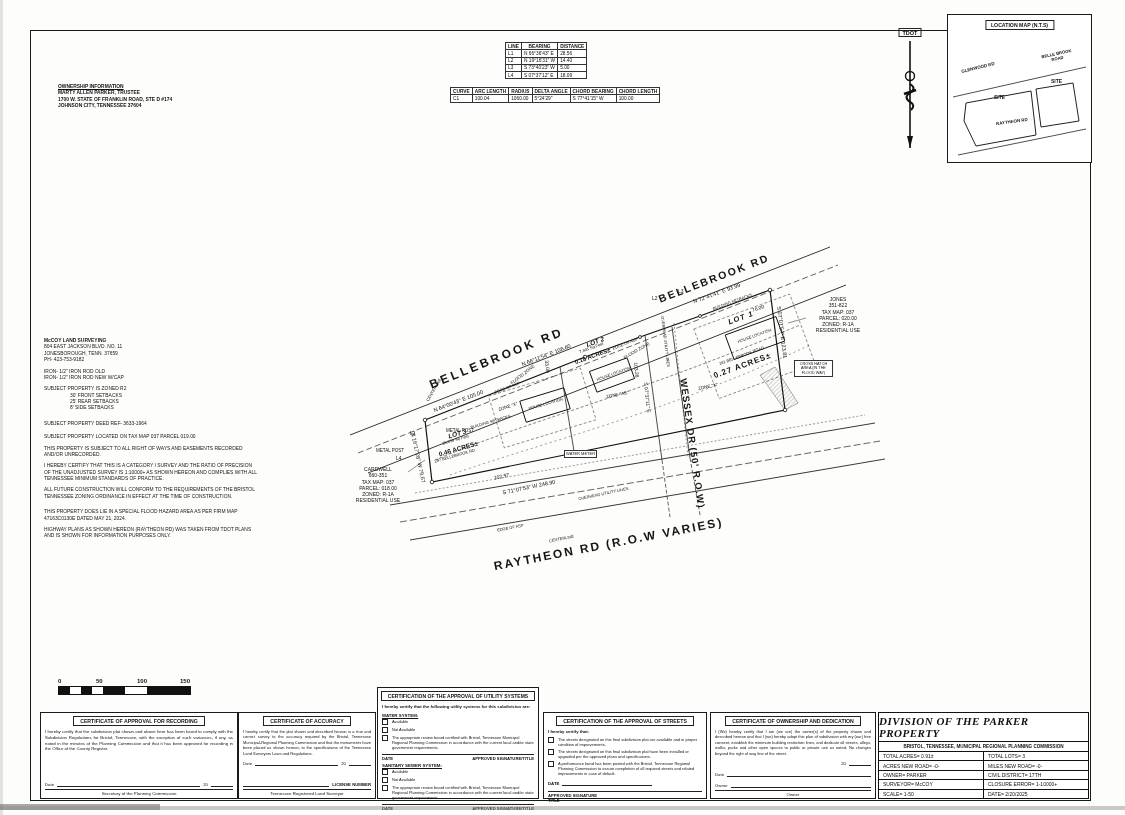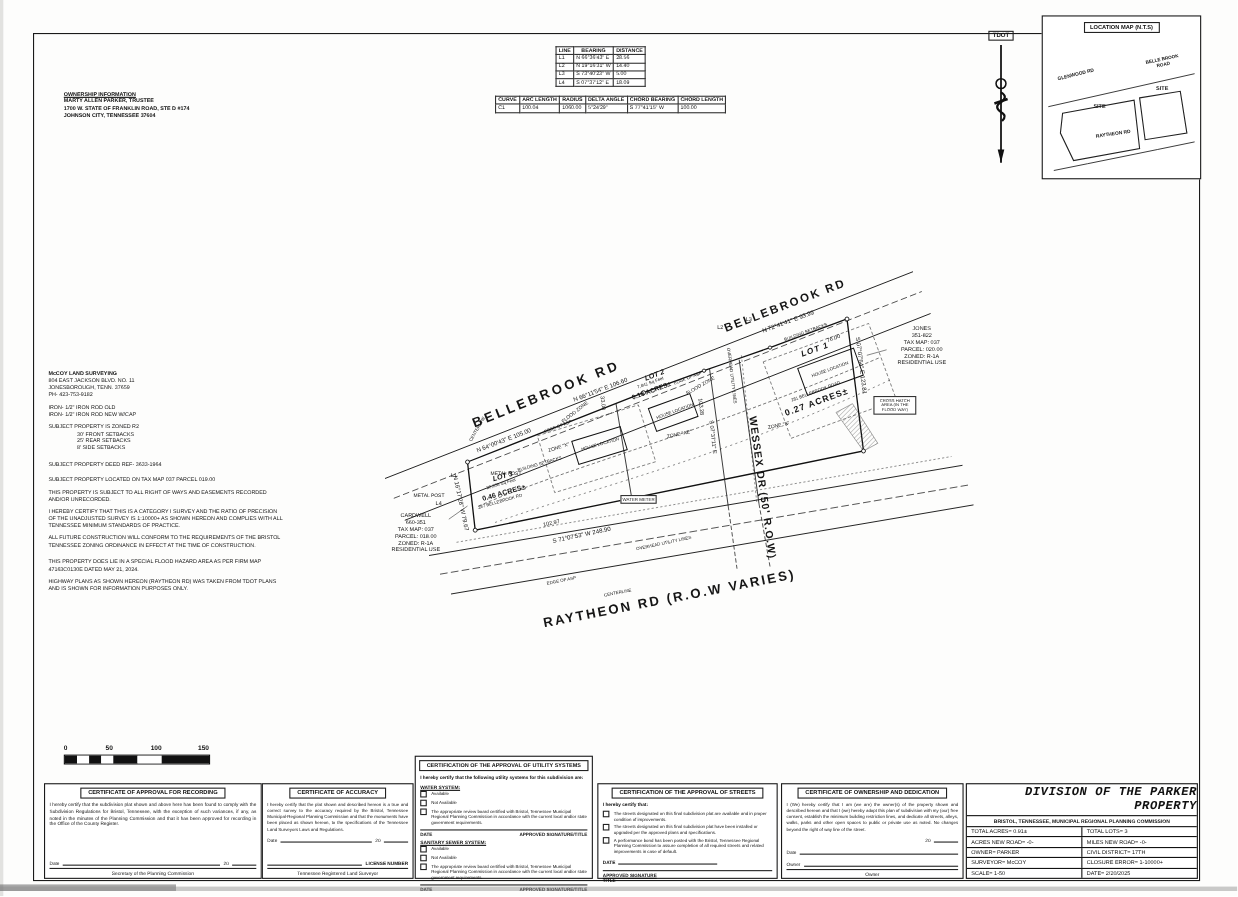--- a/index.html
+++ b/index.html
@@ -29,21 +29,21 @@
   .cert .sp{flex:1;}
   .dline{display:flex;align-items:flex-end;gap:3px;font-size:4.3px;margin:2px 0;}
   .dline .ln{border-bottom:0.7px solid #222;flex:1;height:6px;}
   .dline .lns{border-bottom:0.7px solid #222;width:22px;height:6px;}
   .cfoot{border-top:0.8px solid #222;text-align:center;font-size:4.4px;padding-top:1.5px;font-weight:bold;}
   .cbx{display:inline-block;width:4px;height:4px;border:0.6px solid #222;margin-right:2px;flex:none;}
   .citem{display:flex;gap:2px;font-size:4px;line-height:1.25;margin:1px 0;text-align:left;}
   .chead{font-size:4.4px;font-weight:bold;text-decoration:underline;margin-top:2px;}
   .sigrow{display:flex;justify-content:space-between;font-size:4.2px;font-weight:bold;border-top:0.7px solid #222;margin-top:3px;padding-top:1px;}
   .tb{position:absolute;left:878px;top:712px;width:211px;height:87px;border:1.3px solid #111;background:#fff;box-sizing:border-box;display:flex;flex-direction:column;}
-  .tb-title{border-bottom:1px solid #111;font-family:Liberation Mono, monospace;font-weight:bold;font-style:italic;font-size:11px;text-align:right;padding:2px 0;letter-spacing:0.5px;}
+  .tb-title{border-bottom:1px solid #111;font-family:Liberation Serif, serif;font-weight:bold;font-style:italic;font-size:11px;text-align:left;padding:2px 0;letter-spacing:0.5px;}
   .tb-sub{border-bottom:0.8px solid #111;font-size:4.6px;text-align:center;padding:2px 0;font-weight:bold;}
   .tb-row{display:flex;border-bottom:0.8px solid #111;font-size:5px;flex:1;align-items:center;}
   .tb-row>div{flex:1;padding:1px 4px;}
   .tb-row>div:first-child{border-right:0.8px solid #111;align-self:stretch;display:flex;align-items:center;}
   .sb{position:absolute;left:58px;top:678px;width:140px;}
   .sb-ticks{position:relative;height:8px;font-size:6px;font-weight:bold;}
   .sb-ticks span{position:absolute;top:0;}
   .sb-bar{display:flex;height:7px;border:0.8px solid #111;width:131px;}
   .sb-bar div{height:100%;}
   .wm{position:absolute;left:2px;top:752px;font-size:34px;font-weight:bold;letter-spacing:3px;

